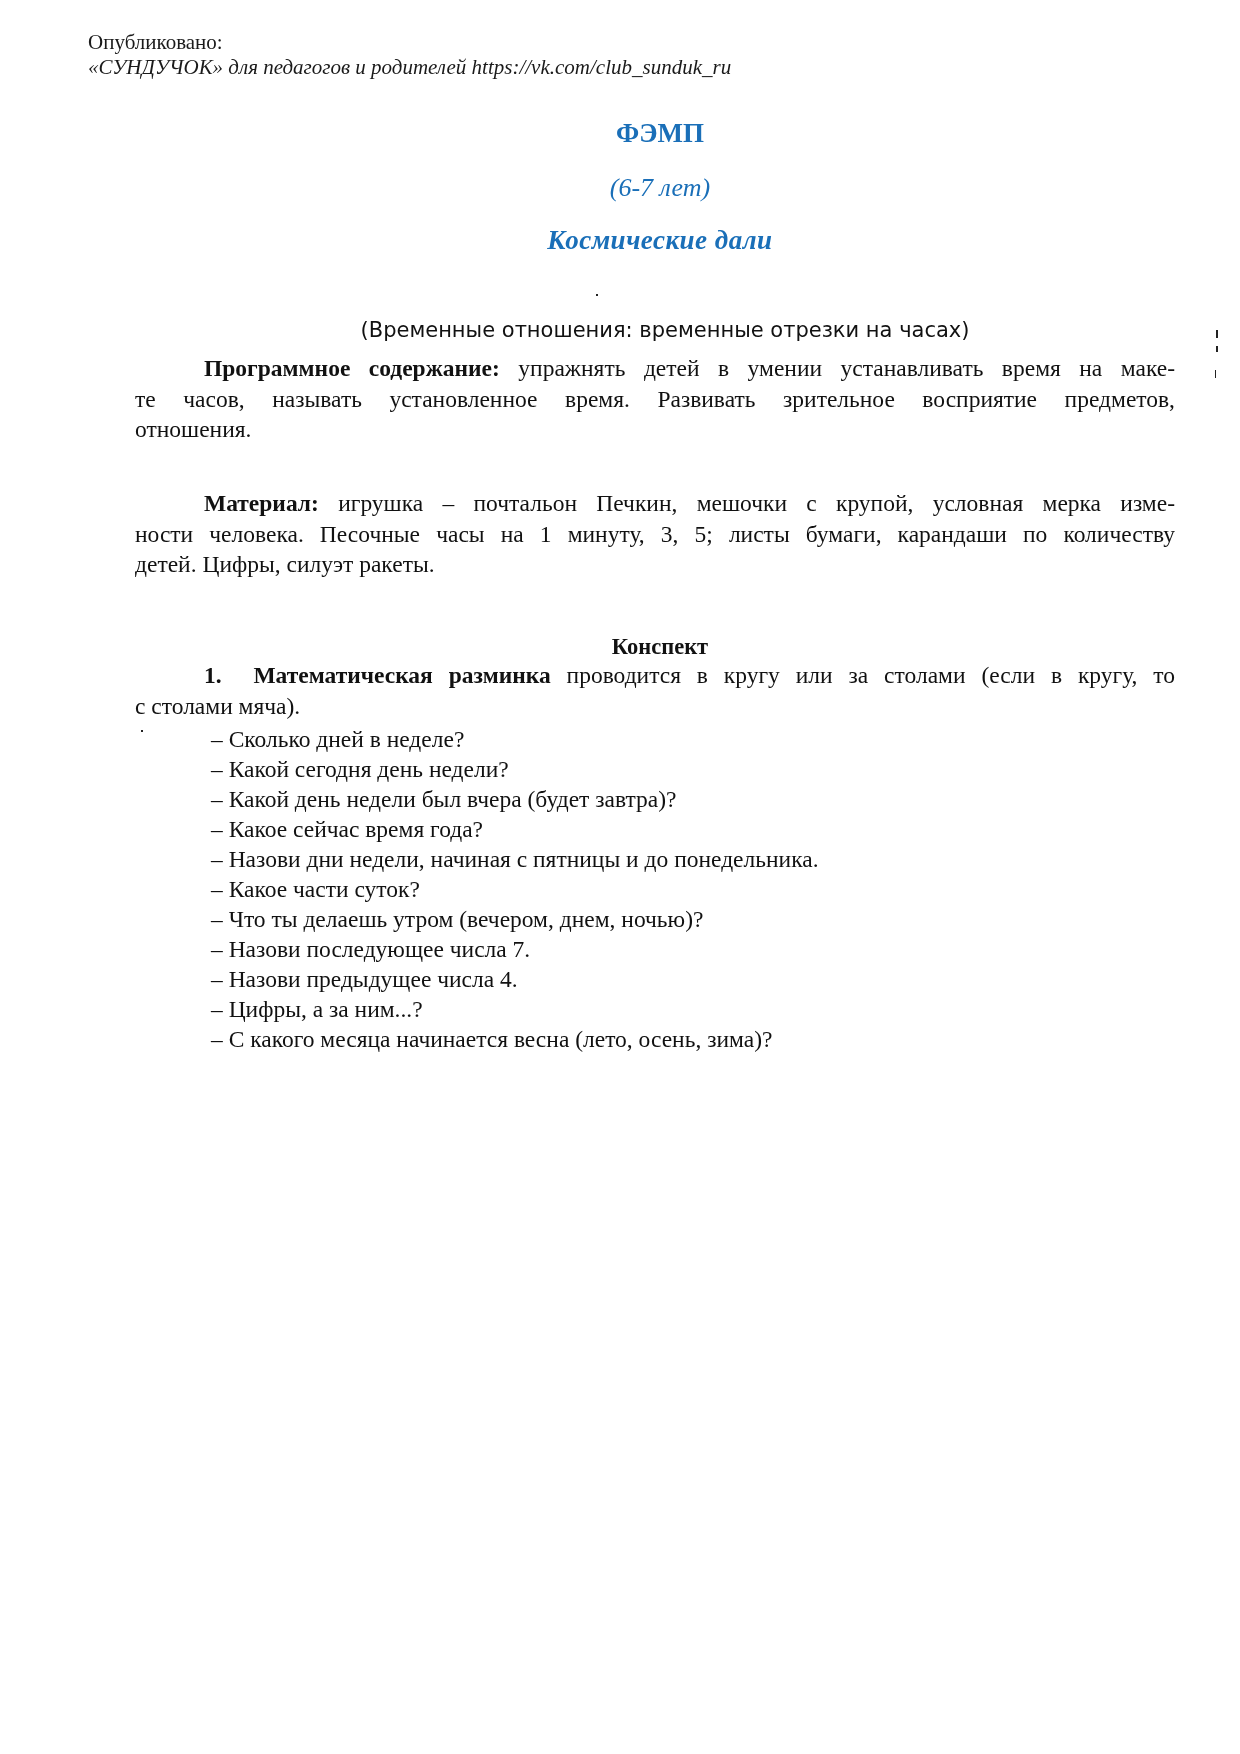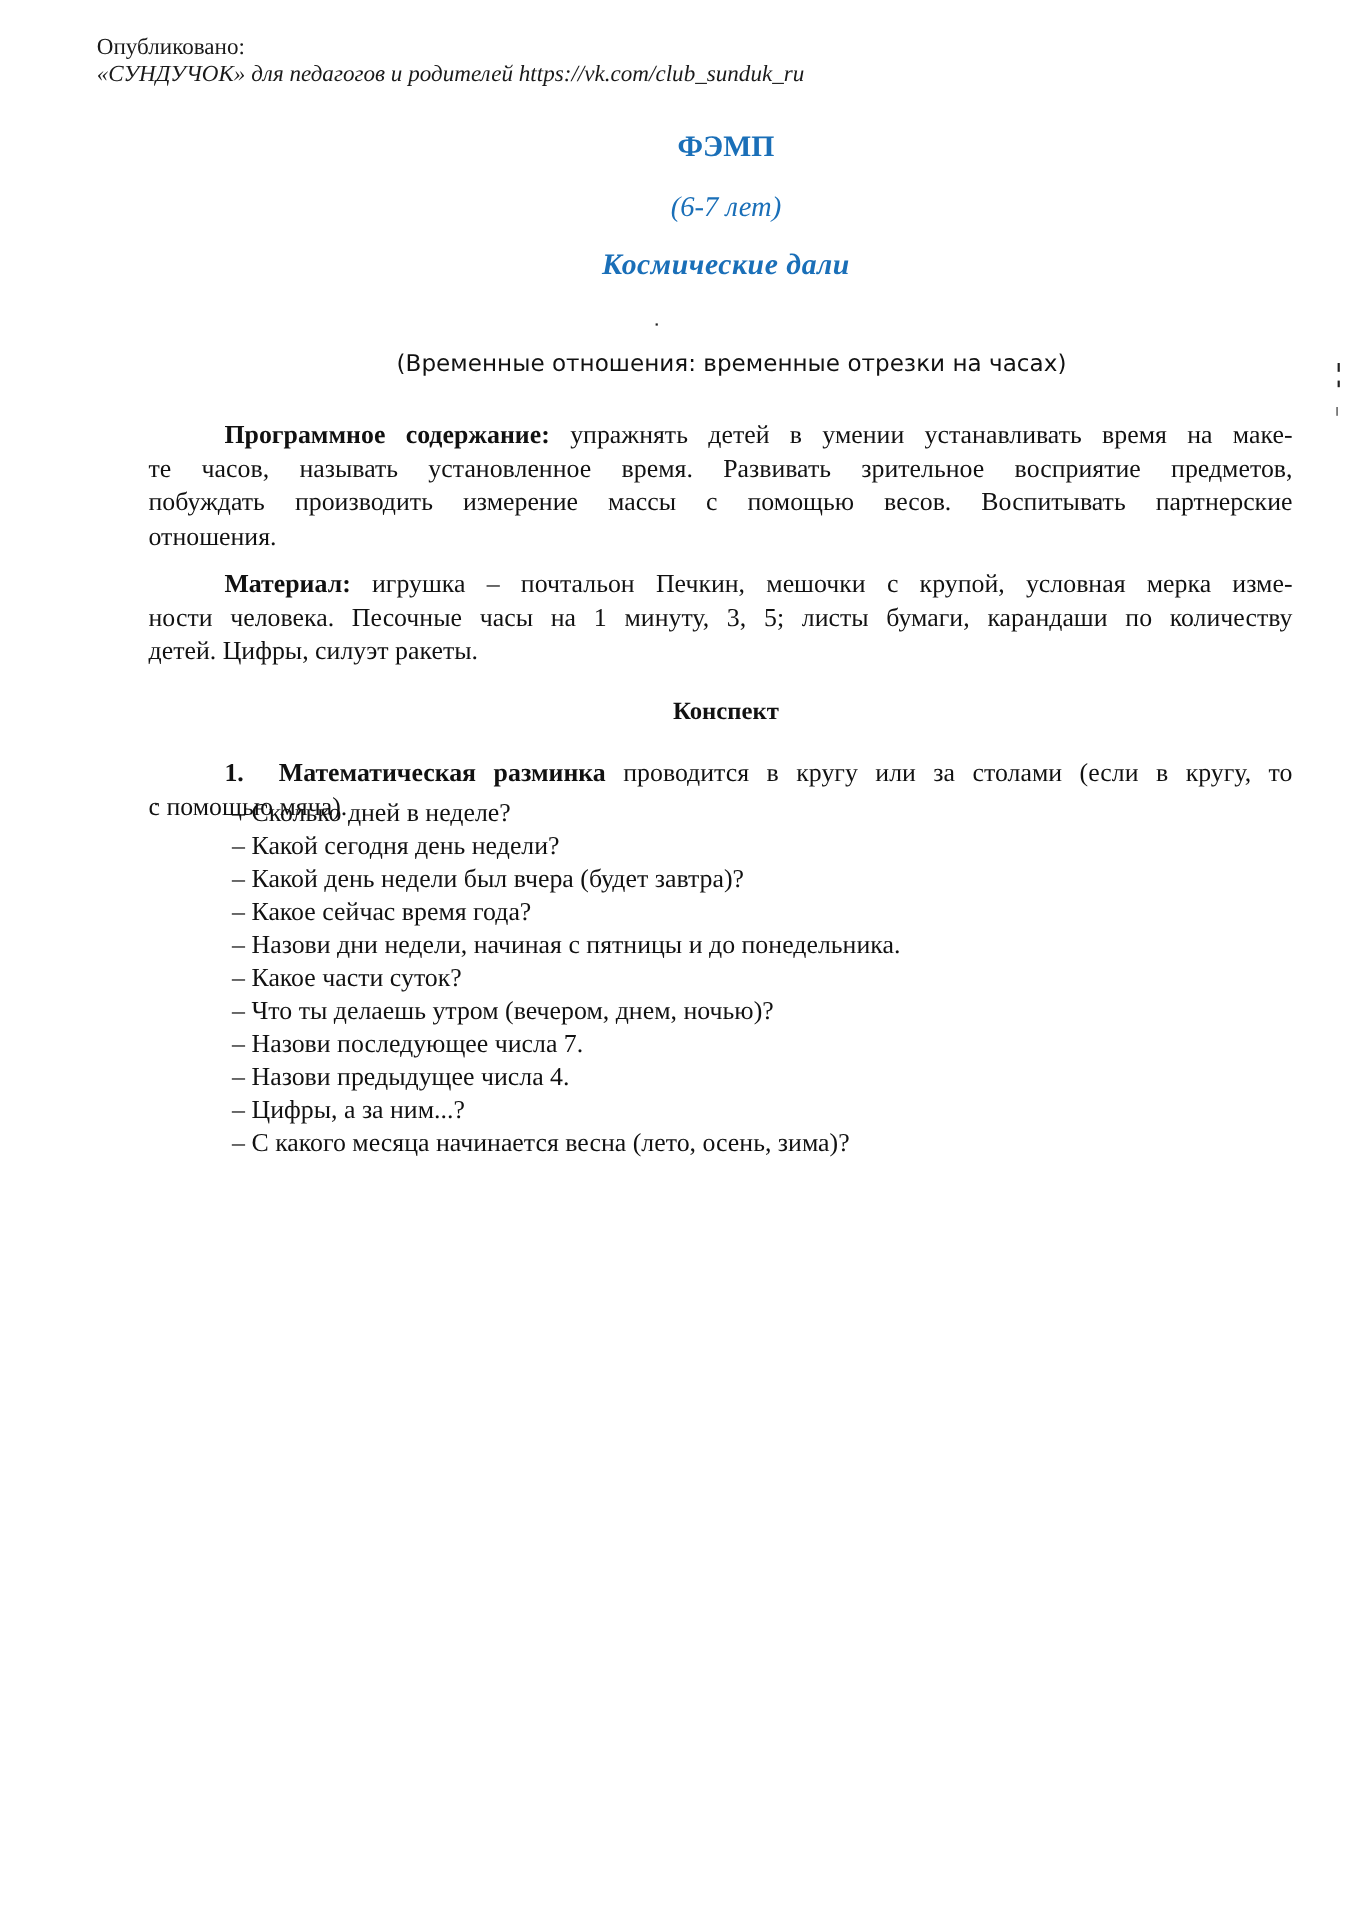--- a/index.html
+++ b/index.html
@@ -6,21 +6,21 @@
     body { width: 1240px; height: 1754px; position: relative; overflow: hidden; color: #111; }
     .page { position: absolute; left: 0; top: 0; width: 1028px; height: 1754px; }
     .abs { position: absolute; white-space: nowrap; }
     .pub { font-family: "Liberation Serif", serif; font-size: 21px; line-height: 25px; color: #1a1a1a; left: 88px; }
     .title-blue { font-family: "Liberation Serif", serif; color: #1a6fb8; text-align: center; left: 0; width: 1320px; }
     .t1 { top: 118px; font-size: 27px; font-weight: bold; }
     .t2 { top: 173px; font-size: 26px; font-style: italic; }
     .t3 { top: 225px; font-size: 27px; font-style: italic; font-weight: bold; letter-spacing: 0.5px; }
     .subtitle { font-family: "DejaVu Sans", sans-serif; font-size: 21px; top: 318px; left: 0; width: 1330px; text-align: center; color: #111; }
     .body-text { font-family: "Liberation Serif", serif; font-size: 23.5px; line-height: 30.5px; color: #111; }
-    .para { position: absolute; left: 135px; width: 1040px; margin-top: 28px; }
+    .para { position: absolute; left: 135px; width: 1040px; }
     .line { display: block; white-space: nowrap; text-align: justify; text-align-last: justify; }
     .line.last { text-align-last: left; }
     .ind { padding-left: 69px; }
     b { font-weight: bold; }
     .center-head { position: absolute; left: 0; width: 1320px; text-align: center; font-family: "Liberation Serif", serif; font-weight: bold; font-size: 22.5px; top: 634px; }
     .qlist { position: absolute; left: 198px; top: 724px; font-family: "Liberation Serif", serif; font-size: 23.5px; line-height: 30px; }
     .qitem { display: block; white-space: nowrap; margin-left: 13px; }
     .dot { position: absolute; width: 2px; height: 2px; background: #222; }
     .margin-mark { position: absolute; width: 2px; background: #222; }
   </style>
@@ -40,35 +40,34 @@
 
   <div class="abs subtitle">(Временные отношения: временные отрезки на часах)</div>
 
   <div class="margin-mark" style="left:1216px; top:330px; height:8px;"></div>
   <div class="margin-mark" style="left:1216px; top:346px; height:6px;"></div>
   <div class="margin-mark" style="left:1215px; top:370px; height:8px; width:1px;"></div>
 
   <div class="para body-text" style="top:353px;">
     <span class="line ind"><b>Программное содержание:</b><span> упражнять детей в умении устанавливать время на маке-</span></span>
     <span class="line">те часов, называть установленное время. Развивать зрительное восприятие предметов,</span>
-    <span class="line">побуждать производить измерение массы с помощью весов. Воспитывать партнерские</span>
     <span class="line last">отношения.</span>
   </div>
 
   <div class="para body-text" style="top:488px;">
     <span class="line ind"><b>Материал:</b><span> игрушка – почтальон Печкин, мешочки с крупой, условная мерка изме-</span></span>
     <span class="line">ности человека. Песочные часы на 1 минуту, 3, 5; листы бумаги, карандаши по количеству</span>
     <span class="line last">детей. Цифры, силуэт ракеты.</span>
   </div>
 
   <div class="center-head">Конспект</div>
 
   <div class="para body-text" style="top:660px;">
     <span class="line ind"><b>1.</b>&nbsp; <b>Математическая разминка</b><span> проводится в кругу или за столами (если в кругу, то</span></span>
-    <span class="line last">с помощью мяча).</span>
+    <span class="line last">с столами мяча).</span>
   </div>
 
   <div class="dot" style="left:141px; top:730px;"></div>
 
   <div class="qlist">
     <span class="qitem">– Сколько дней в неделе?</span>
     <span class="qitem">– Какой сегодня день недели?</span>
     <span class="qitem">– Какой день недели был вчера (будет завтра)?</span>
     <span class="qitem">– Какое сейчас время года?</span>
     <span class="qitem">– Назови дни недели, начиная с пятницы и до понедельника.</span>

